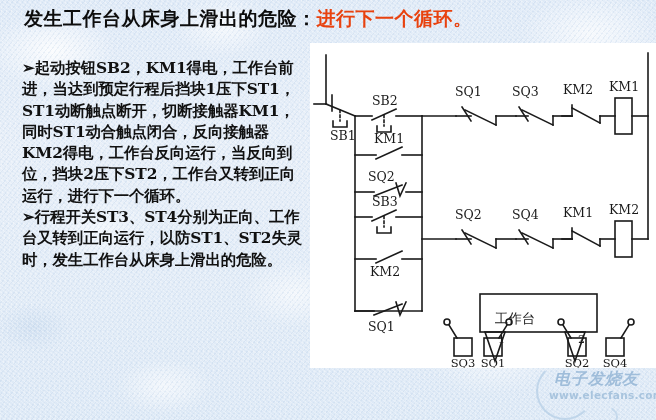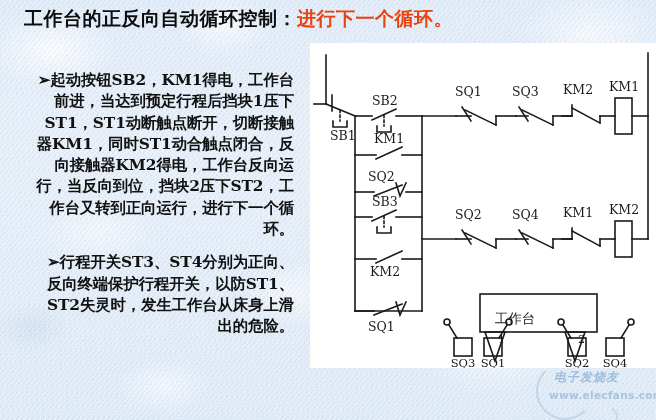--- a/index.html
+++ b/index.html
@@ -65,21 +65,21 @@
     top: 58px;
     width: 284px;
     z-index: 6;
     font-family: "DejaVu Serif", "Liberation Serif", serif;
     font-size: 15.4px;
     font-weight: bold;
     line-height: 21.3px;
     color: #111;
     letter-spacing: -0.1px;
   }
-  .para { margin: 12px; text-align: right; }
+  .para { margin: 0; }
   .bullet-glyph { font-weight: bold; }
 
   
   #diagram-panel {
     position: absolute;
     left: 310px;
     top: 43px;
     width: 346px;
     height: 325px;
     background: #ffffff;
@@ -99,21 +99,21 @@
     top: 368px;
     width: 116px;
     height: 52px;
     z-index: 8;
   }
   #wm-cn {
     position: absolute;
     left: 14px;
     top: 1px;
     font-family: "DejaVu Serif", "Liberation Serif", serif;
-    font-size: 12px;
+    font-size: 16px;
     font-weight: bold;
     font-style: italic;
     color: #9fbdda;
     white-space: nowrap;
     letter-spacing: 1px;
   }
   #wm-url {
     position: absolute;
     left: 9px;
     top: 21px;
@@ -148,26 +148,26 @@
     border-left-color: transparent;
     opacity: 0.6;
   }
 </style>
 </head>
 <body>
 
 <div id="slide">
 
   <div id="title-bar">
-    <span id="title-main">工作台的正反向自动循环控制：</span><span id="title-accent">进行下一个循环。</span>
+    <span id="title-main">发生工作台从床身上滑出的危险：</span><span id="title-accent">进行下一个循环。</span>
   </div>
 
   <div id="body-text">
     <p class="para"><span class="bullet-glyph">➢</span><span>起动按钮SB2，KM1得电，工作台前进，当达到预定行程后挡块1压下ST1，ST1动断触点断开，切断接触器KM1，同时ST1动合触点闭合，反向接触器KM2得电，工作台反向运行，当反向到位，挡块2压下ST2，工作台又转到正向运行，进行下一个循环。</span></p>
-    <p class="para"><span class="bullet-glyph">➢</span><span>行程开关ST3、ST4分别为正向、反向终端保护行程开关，以防ST1、ST2失灵时，发生工作台从床身上滑出的危险。</span></p>
+    <p class="para"><span class="bullet-glyph">➢</span><span>行程开关ST3、ST4分别为正向、工作台又转到正向运行，以防ST1、ST2失灵时，发生工作台从床身上滑出的危险。</span></p>
   </div>
 
   <div id="diagram-panel">
     <svg id="diagram-svg" width="346" height="325" viewBox="0 0 346 325">
       <g fill="none" stroke="#1a1a1a" stroke-width="1.6" stroke-linecap="square">
 
         <path d="M 16 12 L 16 61"></path>
 
         <path d="M 4 61 L 16 61"></path>
 

